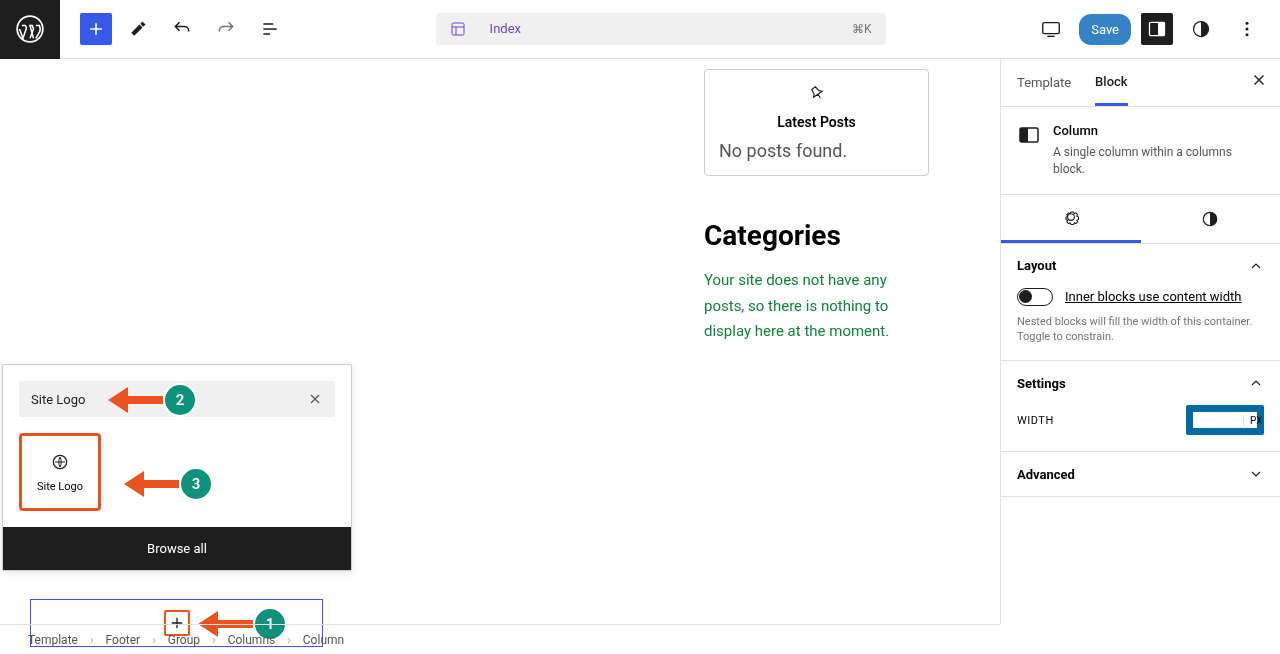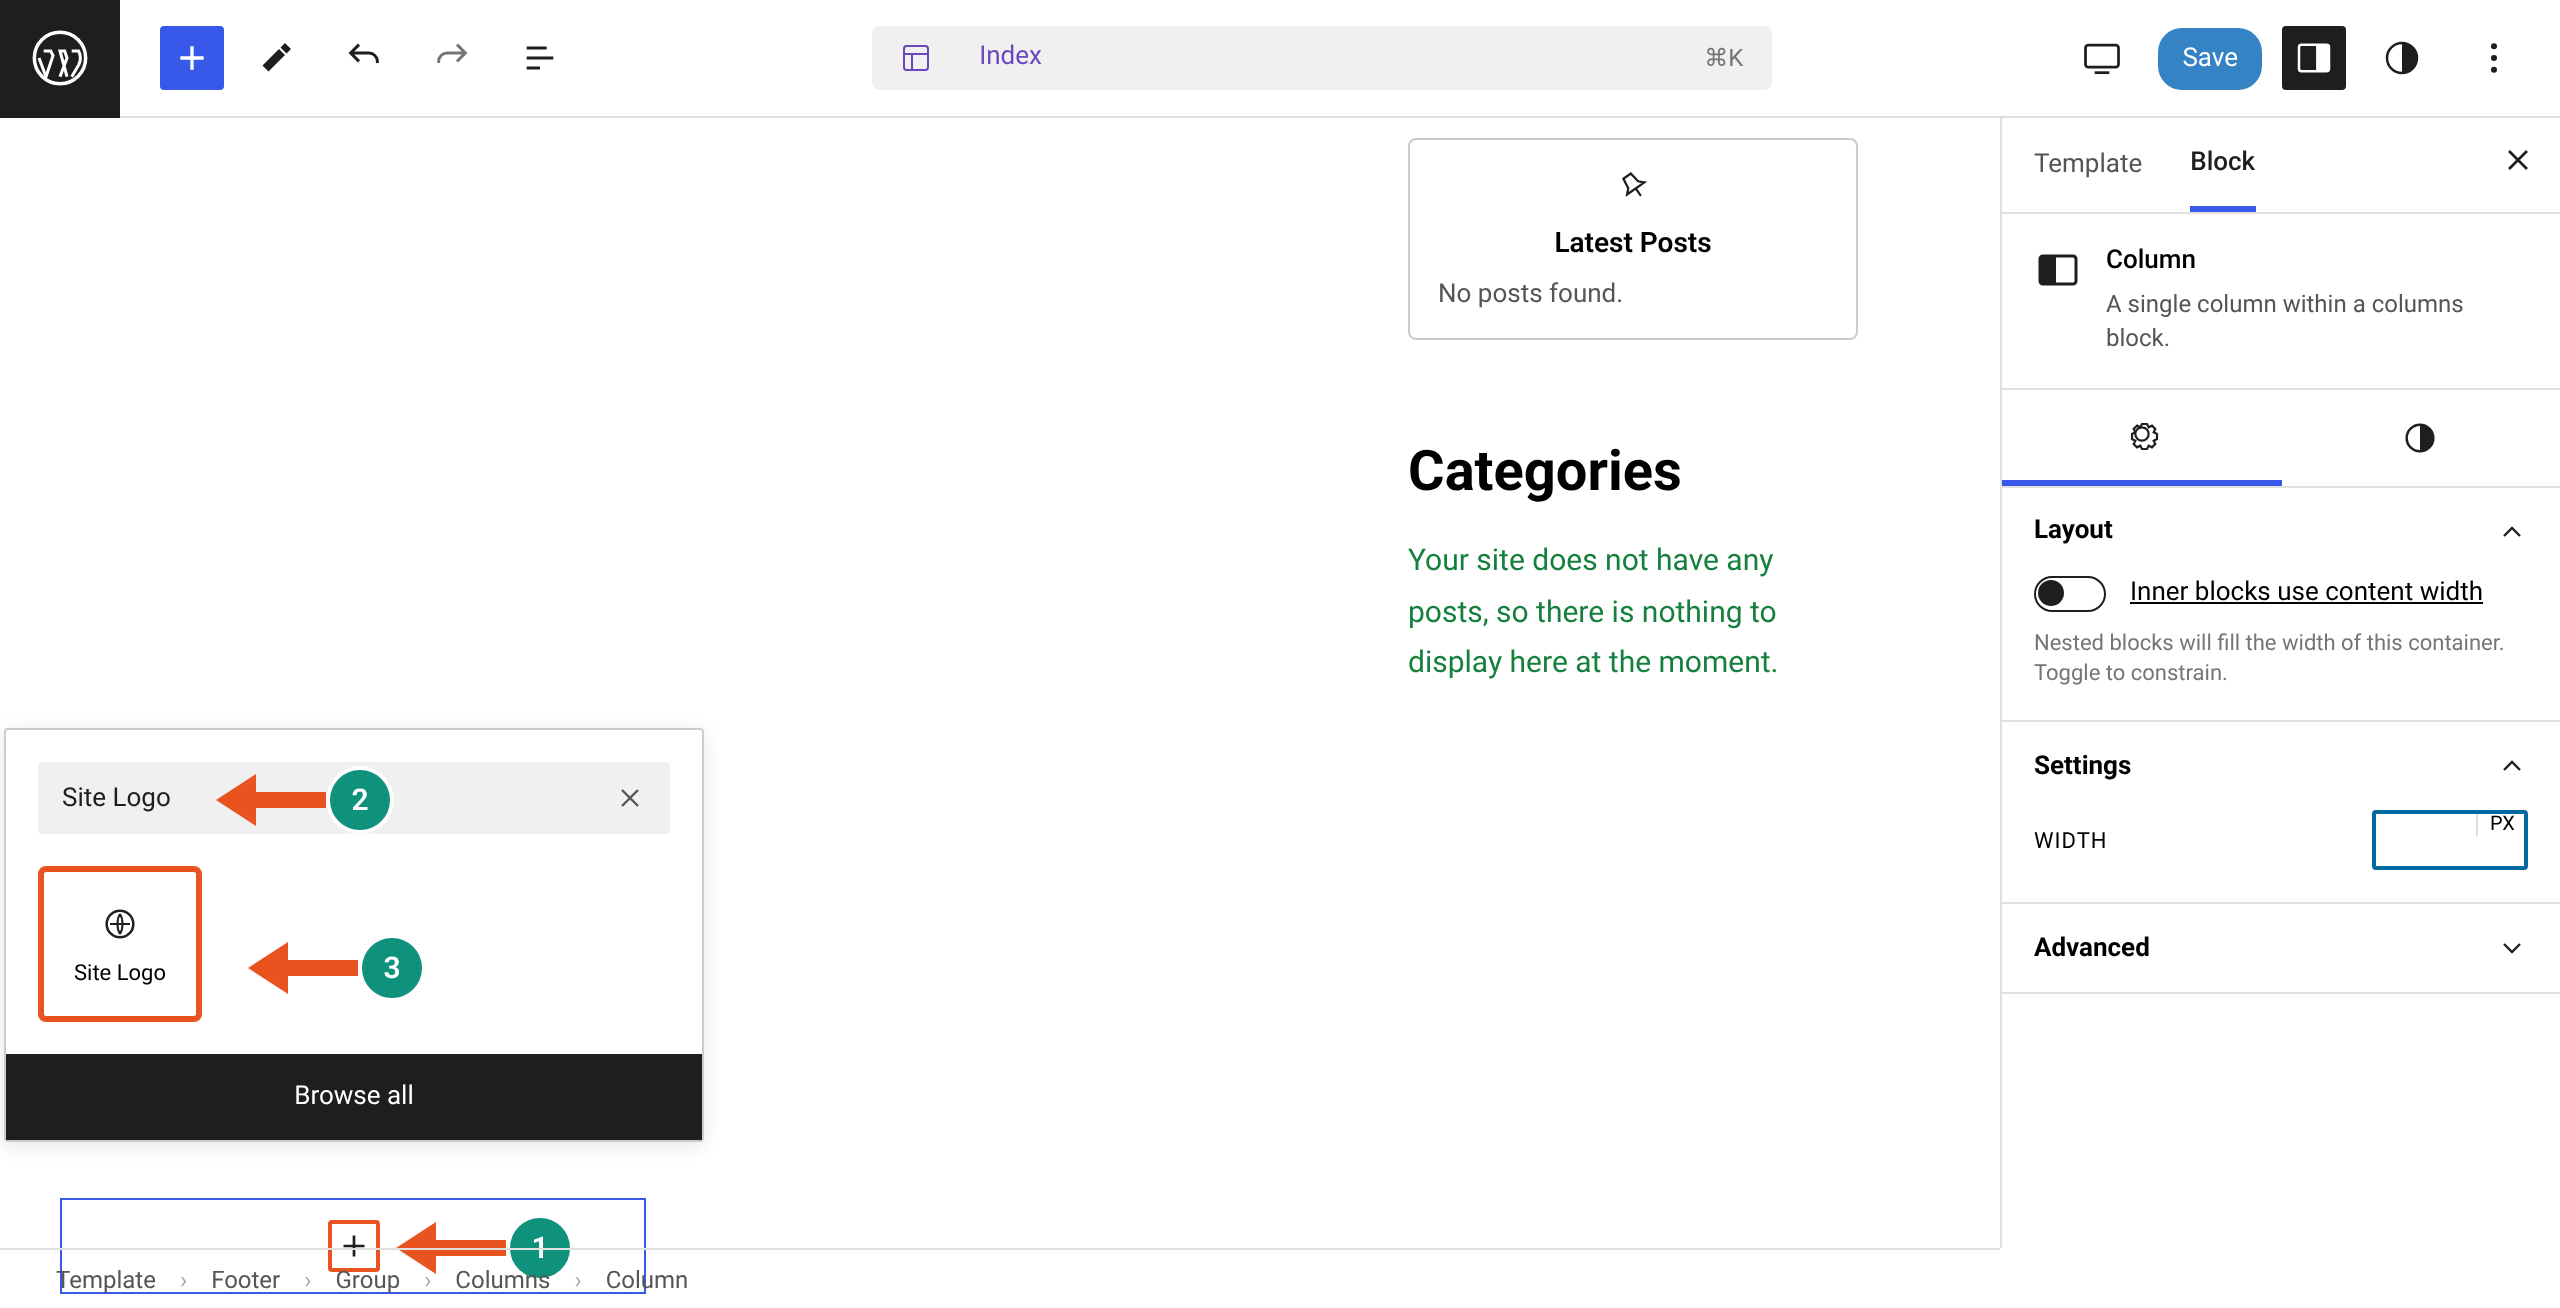--- a/index.html
+++ b/index.html
@@ -21,21 +21,21 @@
     
     
     .main-layout { display: flex; height: calc(100% - 59px - 30px); }
     .canvas-area { flex: 1; position: relative; }
     .right-panel { width: 280px; border-left: 1px solid #e0e0e0; }
     
     
     .latest-posts-card { position: absolute; top: 10px; left: 704px; border: 1px solid #ccc; border-radius: 4px; padding: 14px; width: 225px; }
     .latest-posts-head { display: flex; align-items: center; gap: 12px; margin-bottom: 10px; flex-direction: column; }
     .latest-posts-title { font-weight: 600; font-size: 14px; }
-    .latest-posts-body { font-size: 13px; color: #555; }
+    .latest-posts-body { font-size: 18px; color: #555; }
     
     .categories-section { position: absolute; top: 160px; left: 704px; width: 220px; }
     .categories-title { font-size: 28px; font-weight: 700; margin-bottom: 16px; }
     .categories-body { font-size: 15px; line-height: 1.7; color: #15803d; }
     
     
     .block-inserter { position: absolute; top: 305px; left: 2px; width: 350px; background: #fff; border: 1px solid #ccc; border-radius: 2px; box-shadow: 0 2px 10px rgba(0,0,0,0.1); }
     .inserter-search { display: flex; align-items: center; background: #f0f0f0; margin: 16px; height: 36px; border-radius: 2px; padding: 0 8px 0 12px; }
     .inserter-search-text { flex: 1; font-size: 13px; color: #1e1e1e; }
     .inserter-close { width: 24px; height: 24px; display: flex; align-items: center; justify-content: center; cursor: pointer; }
@@ -72,21 +72,21 @@
     .panel-subtab.active { border-bottom: 3px solid #3858e9; }
     .panel-section { border-bottom: 1px solid #e0e0e0; }
     .panel-section-head { display: flex; align-items: center; justify-content: space-between; padding: 14px 16px; font-size: 13px; font-weight: 700; cursor: pointer; }
     .panel-section-body { padding: 0 16px 16px; }
     .toggle-row { display: flex; align-items: center; gap: 12px; font-size: 13px; margin-bottom: 8px; text-decoration: underline; }
     .toggle-pill { width: 36px; height: 18px; border: 1.5px solid #1e1e1e; border-radius: 10px; position: relative; }
     .toggle-pill::after { content: ""; position: absolute; left: 1px; top: 1px; width: 13px; height: 13px; background: #1e1e1e; border-radius: 50%; }
     .panel-help { font-size: 11px; color: #757575; line-height: 1.4; }
     .width-row { display: flex; align-items: center; justify-content: space-between; padding: 0 16px 16px; }
     .width-label { font-size: 11px; letter-spacing: 0.5px; }
-    .width-input { display: flex; align-items: flex-start; border: 2px solid #0369a1; border-radius: 2px; height: 30px; width: 78px; }
+    .width-input { display: flex; align-items: center; border: 7px solid #0369a1; border-radius: 2px; height: 30px; width: 78px; }
     .width-input input { border: none; width: 50px; padding: 0 6px; outline: none; }
     .width-unit { font-size: 10px; padding: 0 6px; border-left: 1px solid #ddd; }
     
     
     .breadcrumb { position: absolute; bottom: 0; left: 0; right: 280px; height: 30px; border-top: 1px solid #e0e0e0; display: flex; align-items: center; padding: 0 28px; font-size: 12px; color: #555; gap: 0; }
     .breadcrumb > span { cursor: pointer; }
     .bc-sep { margin: 0 12px; color: #aaa; cursor: default !important; }
     
     .spacer { flex: 1; }
   </style>

